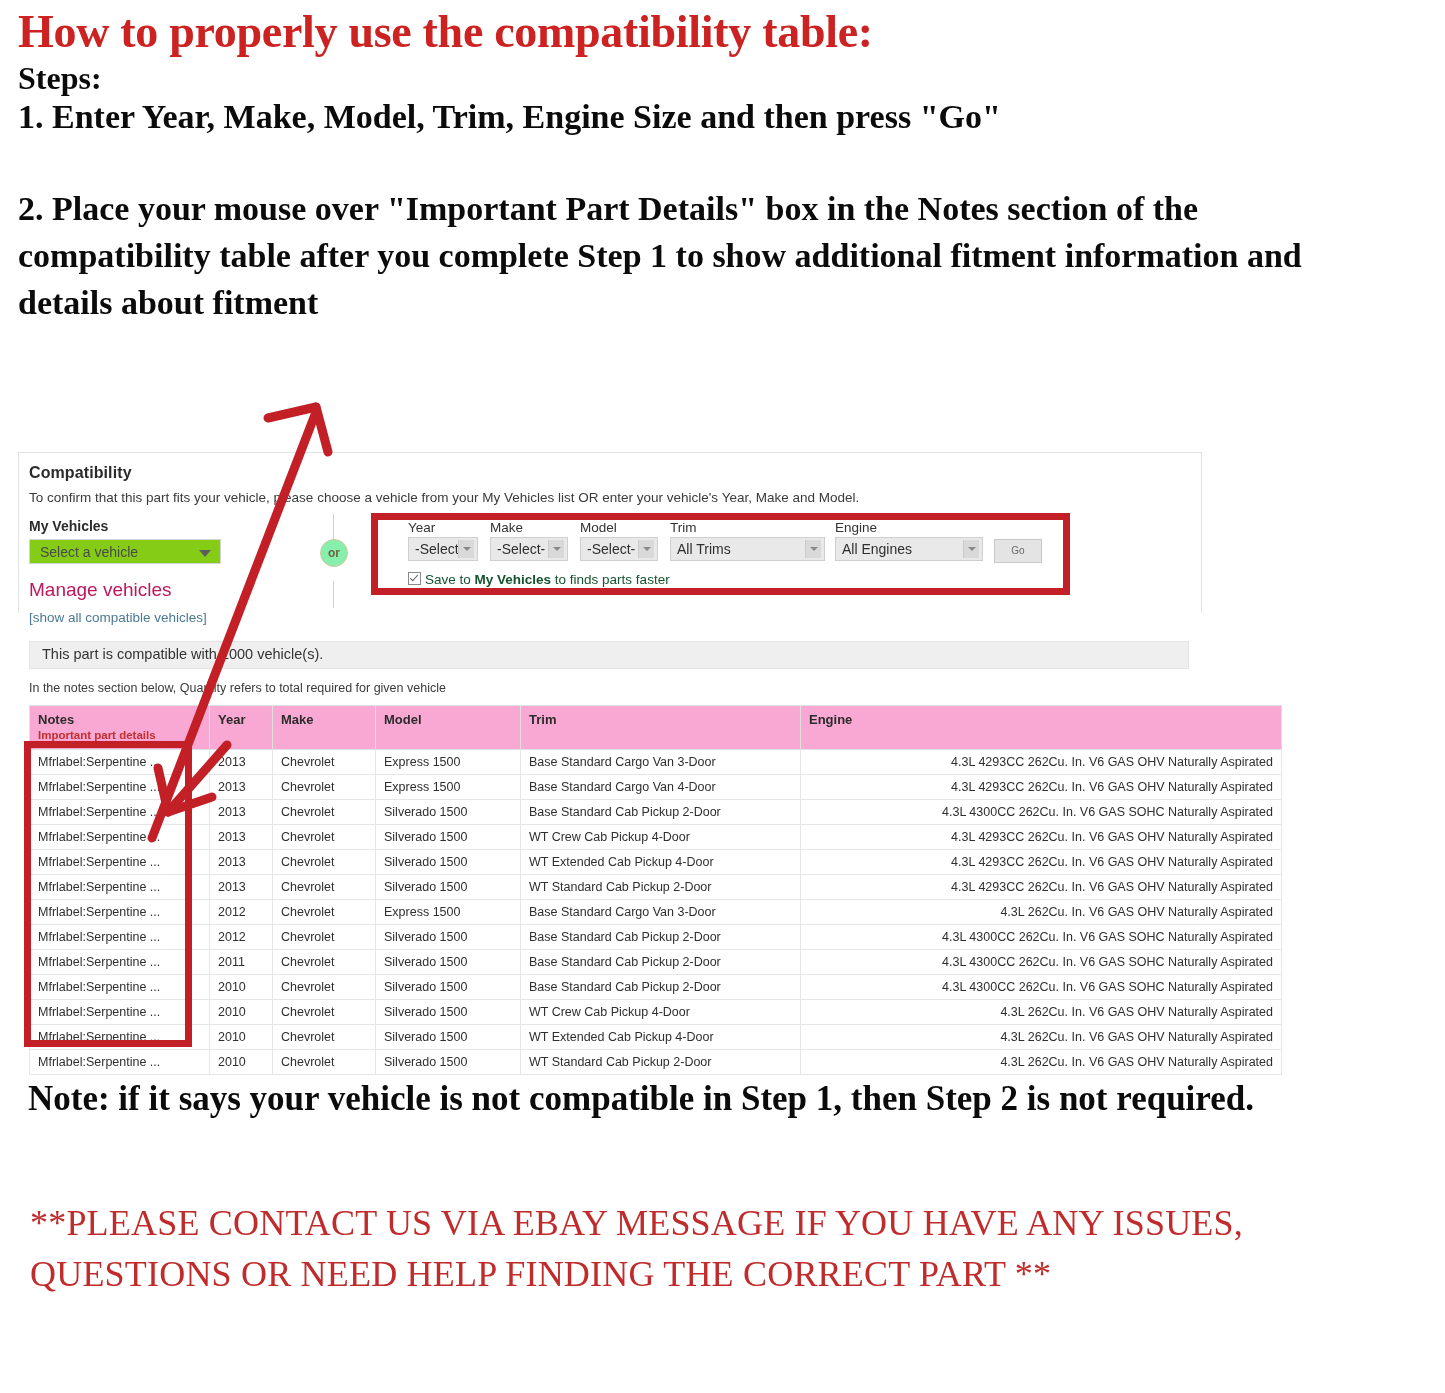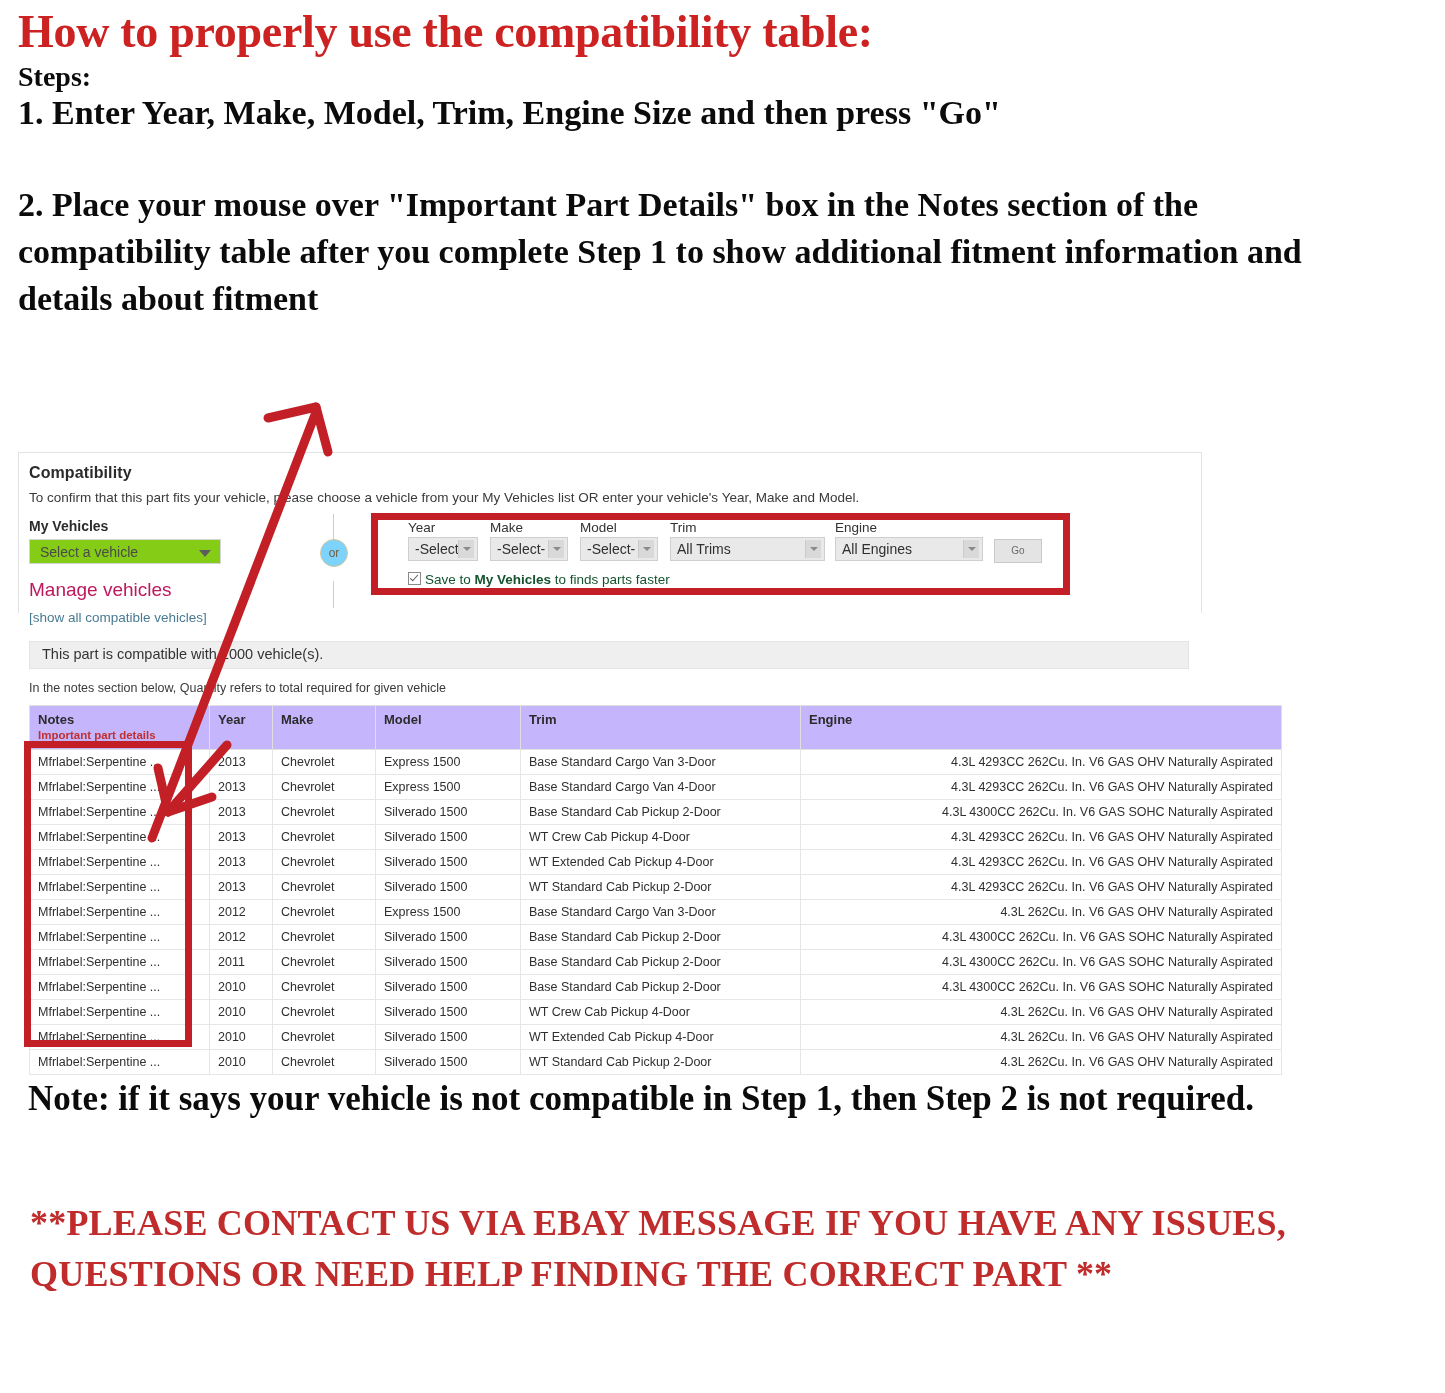--- a/index.html
+++ b/index.html
@@ -29,21 +29,21 @@
     font-size: 46px;
     line-height: 1.04;
     letter-spacing: -0.3px;
     margin: 0 0 6px 0;
     white-space: nowrap;
   }
   .steps-label {
     font-family: "Liberation Serif", serif;
     font-weight: bold;
     color: #0b0b0b;
-    font-size: 28px;
+    font-size: 32px;
     line-height: 1.05;
     margin: 0 0 4px 0;
   }
   .step-line {
     font-family: "Liberation Serif", serif;
     font-weight: bold;
     color: #0b0b0b;
     font-size: 34px;
     line-height: 1.08;
     margin: 0;
@@ -165,24 +165,24 @@
   .or-wrap .vline.top { top: 0; height: 27px; }
   .or-wrap .vline.bot { bottom: 0; height: 27px; }
   .or-circle {
     position: absolute;
     left: 6px;
     top: 25px;
     width: 26px;
     height: 26px;
     border-radius: 50%;
     border: 1px solid #d5c89b;
-    background: #7dd3fc;
+    background: #86efac;
     color: #6c6248;
     font-size: 12px;
-    font-weight: normal;
+    font-weight: bold;
     text-align: center;
     line-height: 26px;
   }
 
   
   .selgroup { position: absolute; left: 390px; top: 68px; }
   .field { position: absolute; }
   .field .flabel {
     font-size: 13.5px;
     color: #333333;
@@ -295,21 +295,21 @@
     position: absolute;
     left: 29px;
     top: 705px;
     width: 1150px;
     border-collapse: collapse;
     font-size: 12.5px;
     color: #2f2f2f;
     table-layout: fixed;
   }
   .fit-table thead th {
-    background: #c4b5fd;
+    background: #f9a8d4;
     border: 1px solid #e0e0e0;
     text-align: left;
     font-size: 13px;
     font-weight: bold;
     color: #2b2b2b;
     padding: 6px 8px 8px 8px;
     vertical-align: top;
     height: 22px;
   }
   .fit-table thead th .ipd {
@@ -361,21 +361,21 @@
     font-size: 35px;
     line-height: 1.38;
     color: #0b0b0b;
   }
   .contact-block {
     position: absolute;
     left: 30px;
     top: 1198px;
     width: 1330px;
     font-family: "Liberation Serif", serif;
-    font-weight: bold;
+    font-weight: normal;
     font-size: 36px;
     line-height: 1.42;
     color: #c02b2b;
     letter-spacing: 0.2px;
   }
 </style>
 </head>
 <body>
 
 <div class="instructions">

